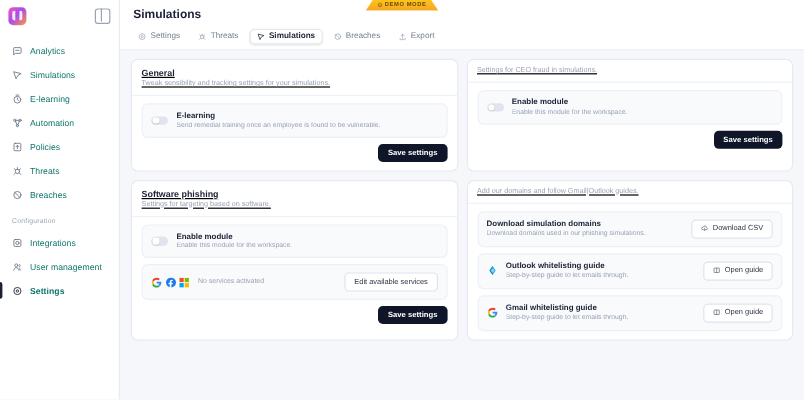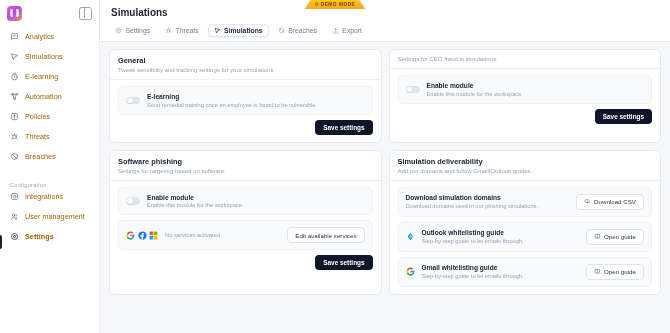--- a/index.html
+++ b/index.html
@@ -38,23 +38,23 @@
     width: 13px; height: 13px; border: 1.2px solid #9aa3b8;
     border-radius: 2.5px; position: relative; cursor: pointer;
   }
   .collapse-btn::after {
     content: ""; position: absolute; left: 3.6px; top: -0.1px;
     width: 1.2px; height: 10.6px; background: #9aa3b8;
   }
 
   .nav { padding-top: 6px; }
   .nav-item {
-    display: flex; align-items: flex-start; gap: 6px;
+    display: flex; align-items: center; gap: 6px;
     height: 20px; padding-left: 10px; position: relative;
-    cursor: pointer; color: #a16207;
+    cursor: pointer; color: #0f766e;
   }
   .nav-item .lbl { font-size: 7.2px; letter-spacing: .05px; white-space: nowrap; }
   .nav-item.active { font-weight: bold; }
   .nav-item.active::before {
     content: ""; position: absolute; left: 0; top: 3px;
     width: 2px; height: 14px; background: #1b2135; border-radius: 0 2px 2px 0;
   }
   .nav-ico { width: 9px; height: 9px; flex: 0 0 9px; display: block; }
   .nav-ico svg { width: 9px; height: 9px; display: block; }
   .sec-label {
@@ -90,21 +90,21 @@
   }
   .demo-badge svg { width: 4px; height: 4px; }
 
   
   .content { flex: 1; padding: 7px 9px; overflow: hidden; }
   .grid { display: grid; grid-template-columns: 1fr 1fr; gap: 7px; }
   .card {
     background: #fff; border: 1px solid #e6eaf2; border-radius: 6px;
     overflow: hidden; display: flex; flex-direction: column;
   }
-  .card-head { padding: 6px 8px 6px; border-bottom: 1px solid #eef1f7; }
+  .card-head { padding: 6px 8px 6px; border-bottom: 1px solid #eef1f7; text-decoration: underline; }
   .card-title { font-size: 7.4px; font-weight: bold; color: #1b2135; margin-bottom: 2px; }
   .card-sub { font-size: 6px; color: #98a1b5; }
   .card-body { padding: 6px 8px 7px; display: flex; flex-direction: column; gap: 5px; }
 
   .panel {
     background: #f8fafc; border: 1px solid #edf0f6; border-radius: 5px;
     padding: 6px 7px; display: flex; align-items: center; gap: 7px;
   }
   .toggle {
     width: 14px; height: 7.5px; border-radius: 5px; background: #dfe4ed;
@@ -388,21 +388,20 @@
             </div>
 
             <div class="row-end">
               <button class="btn-dark">Save settings</button>
             </div>
           </div>
         </section>
 
         <section class="card">
           <div class="card-head">
-            <div class="card-title">Simulation deliverability</div>
             <div class="card-sub">Add our domains and follow Gmail|Outlook guides.</div>
           </div>
           <div class="card-body">
 
             <div class="panel">
               <span class="panel-txt">
                 <span class="panel-title" style="display:block">Download simulation domains</span>
                 <span class="panel-desc" style="display:block">Download domains used in our phishing simulations.</span>
               </span>
               <span class="spacer"></span>

